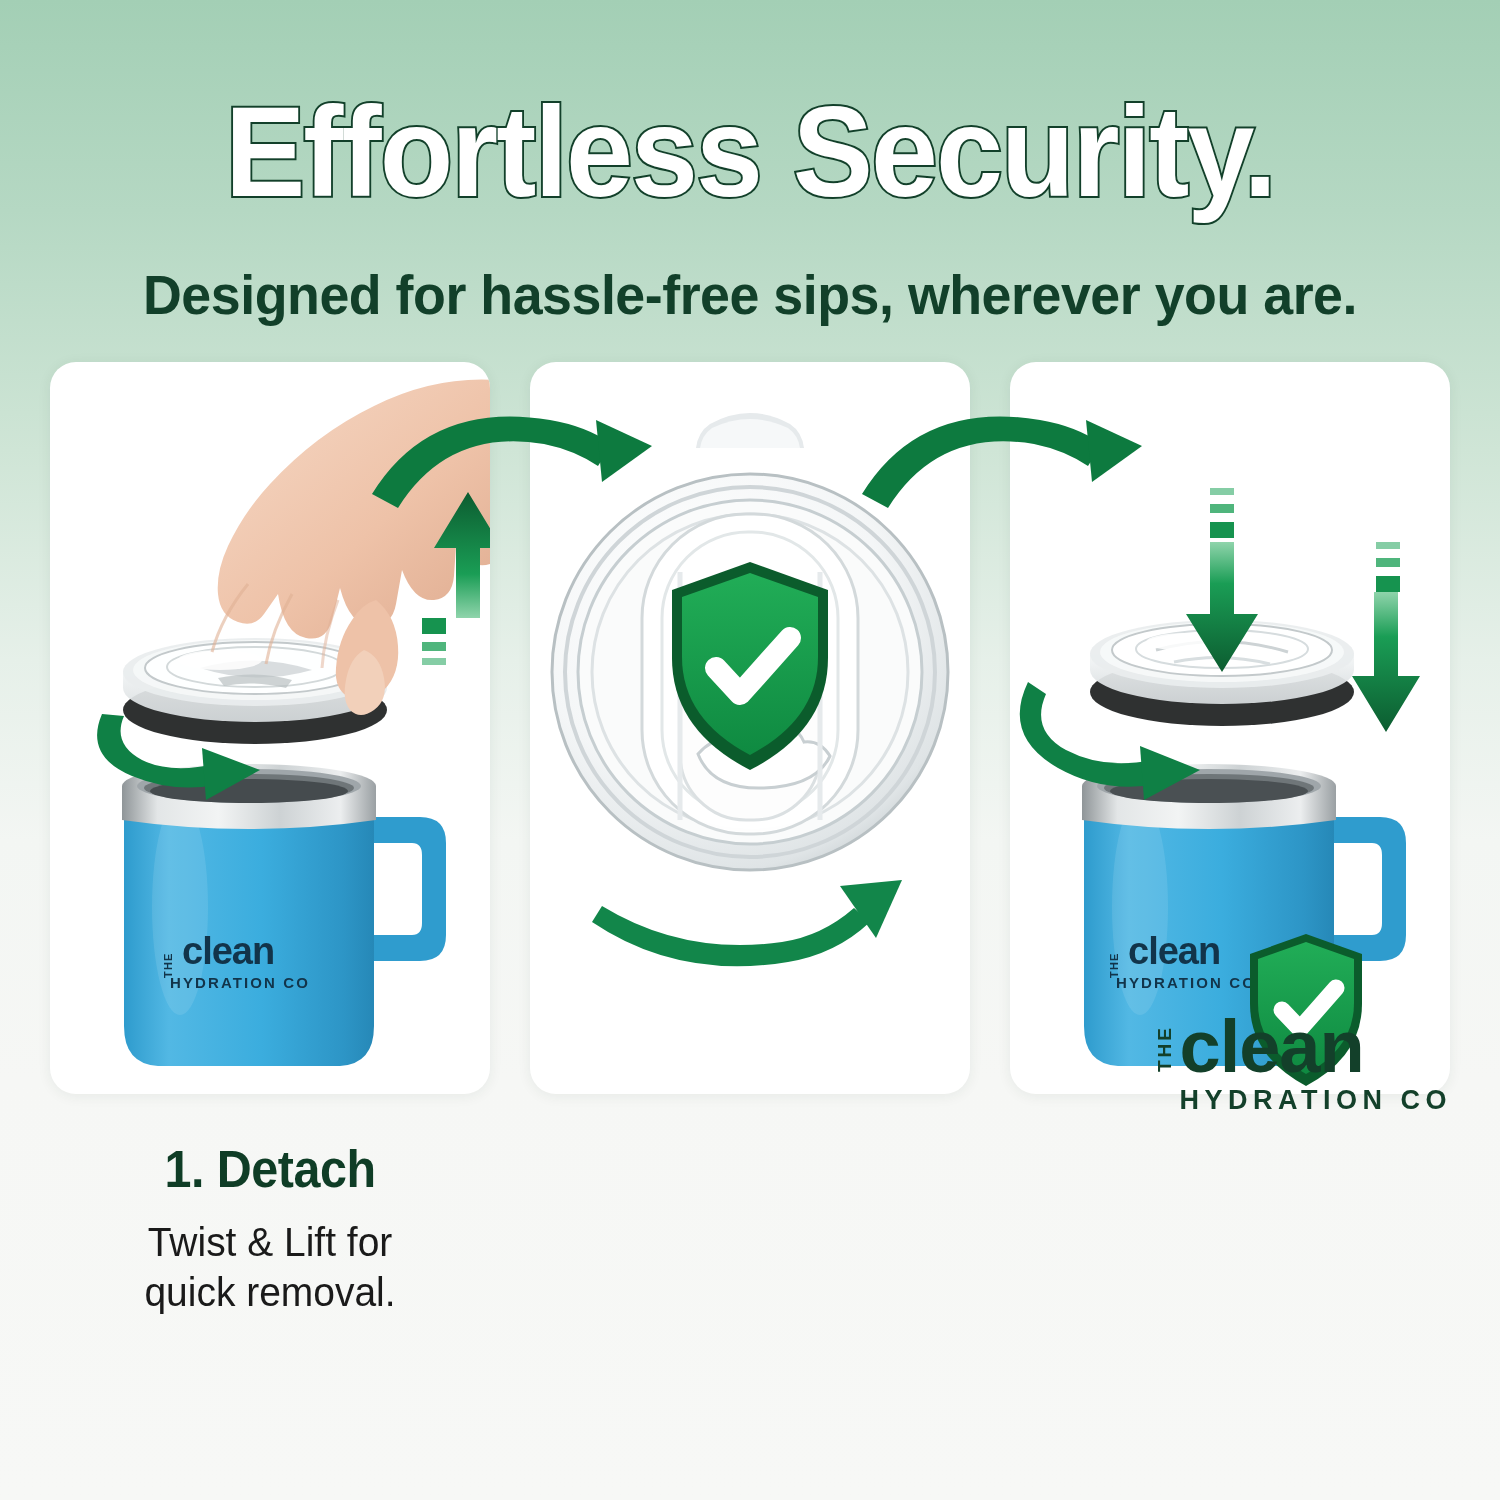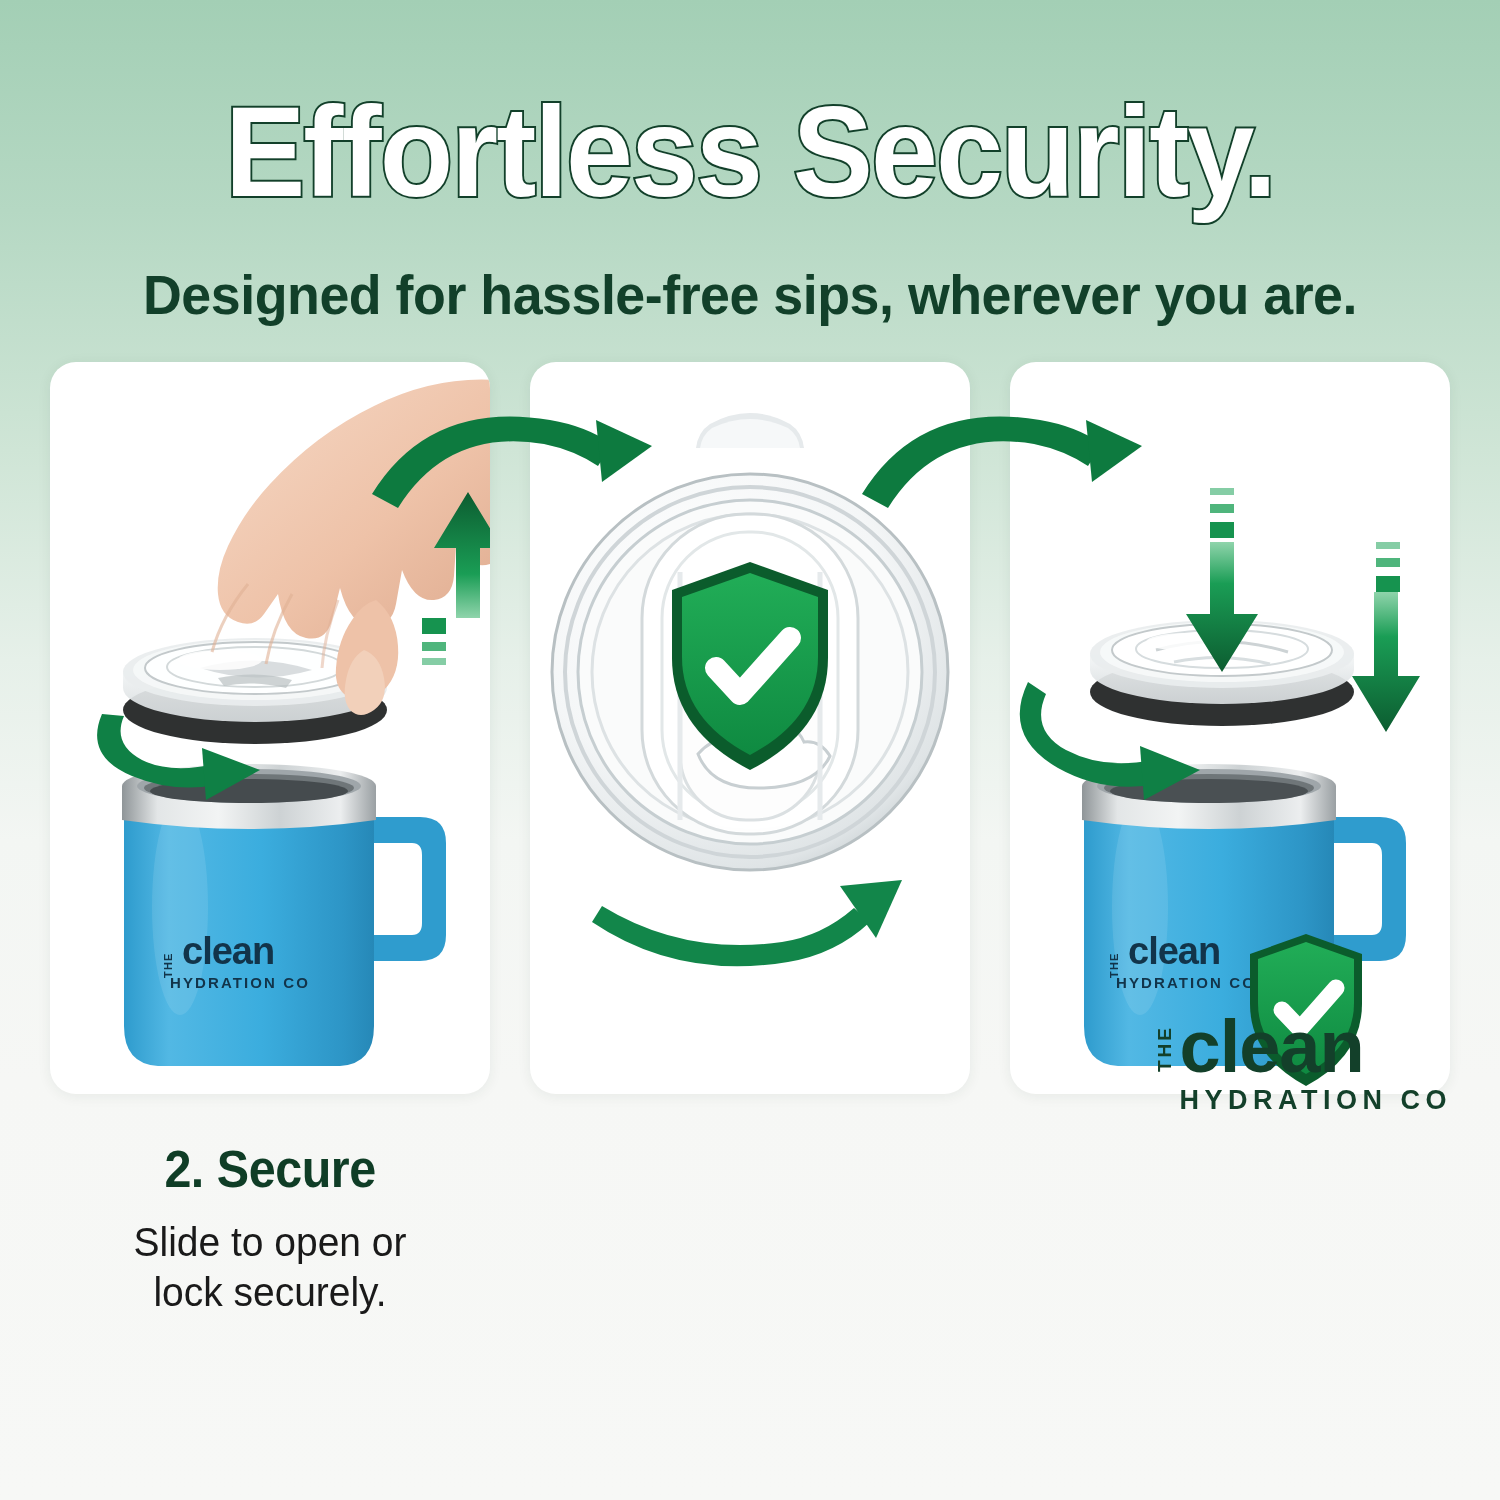--- a/index.html
+++ b/index.html
@@ -391,28 +391,28 @@
       <path d="M596 58 l56 26 l-50 36 z" fill="#0d7a3f"></path>
     </g>
     <g>
       <path d="M862 132 q58 -94 178 -74 q36 6 62 24 l-14 22 q-24 -16 -54 -22 q-96 -16 -146 64 z" fill="#0d7a3f"></path>
       <path d="M1086 58 l56 26 l-50 36 z" fill="#0d7a3f"></path>
     </g>
   </svg>
 
   <div class="captions">
 
-
     <div class="caption">
-      <div class="cap-title">2. Secure</div>
+      <div class="cap-title">1. Detach</div>
       <div class="cap-body">
-        <span>Slide to open or</span>
-        <span>lock securely.</span>
+        <span>Twist &amp; Lift for</span>
+        <span>quick removal.</span>
       </div>
     </div>
+
 
   </div>
 
   <div class="footer-logo">
     <div class="logo-the">THE</div>
     <div class="logo-stack">
       <div class="logo-clean">clean</div>
       <div class="logo-hyd">HYDRATION CO</div>
     </div>
   </div>

